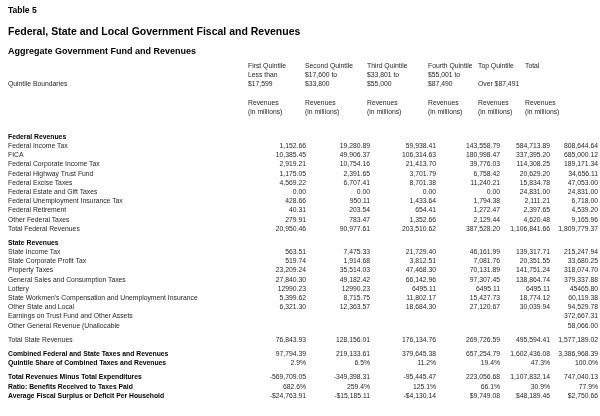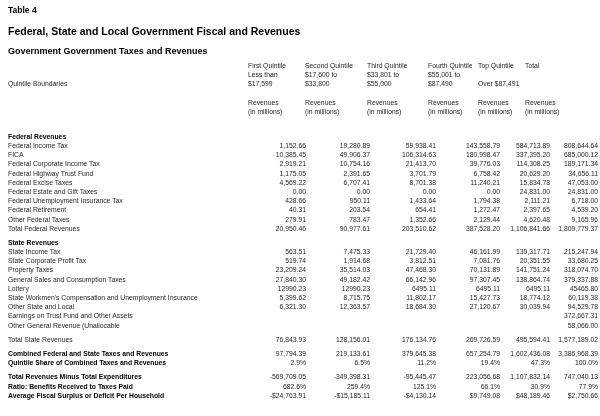--- a/index.html
+++ b/index.html
@@ -28,23 +28,23 @@
   .trow .lbl{padding-left:8px;}
   .trow .val{text-align:right;}
   .trow .val.last{padding-right:2px;}
   .section .lbl,.boldrow .lbl{font-weight:bold;color:#000;}
   .spacer{height:5px;}
 </style>
 </head>
 <body>
 
 <div class="page">
-  <div class="doc-label">Table 4</div>
+  <div class="doc-label">Table 5</div>
   <div class="title">Federal, State and Local Government Fiscal and Revenues</div>
-  <div class="subtitle">Government Government Taxes and Revenues</div>
+  <div class="subtitle">Aggregate Government Fund and Revenues</div>
 
   <div class="header-grid" id="header-grid">
       <div class="header-cell header-label-cell">
         <div>&nbsp;</div>
         <div>&nbsp;</div>
         <div>Quintile Boundaries</div>
         <div>&nbsp;</div>
         <div>&nbsp;</div>
         <div>&nbsp;</div>
       </div>

